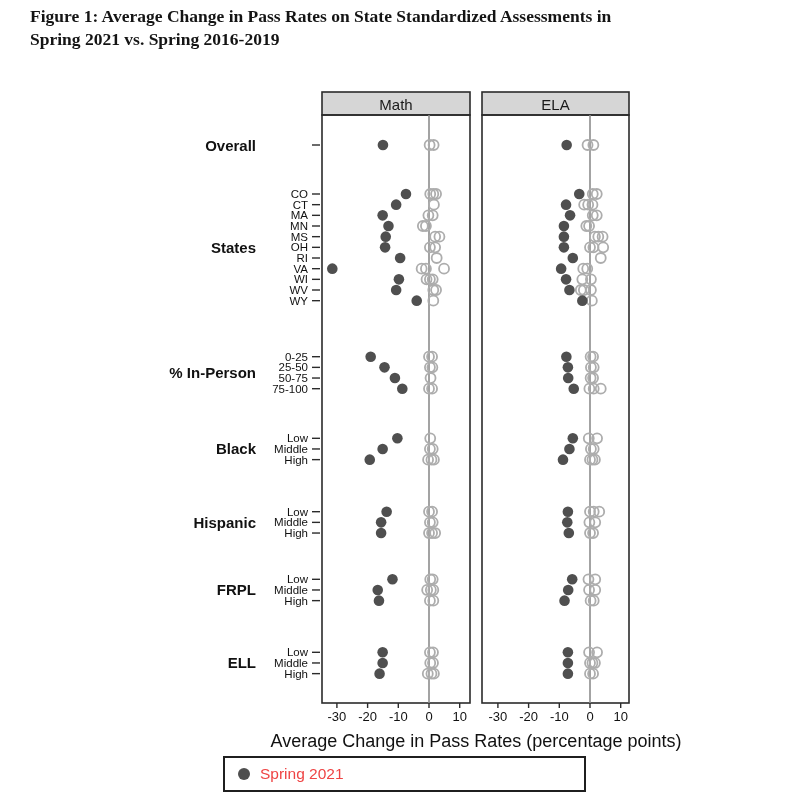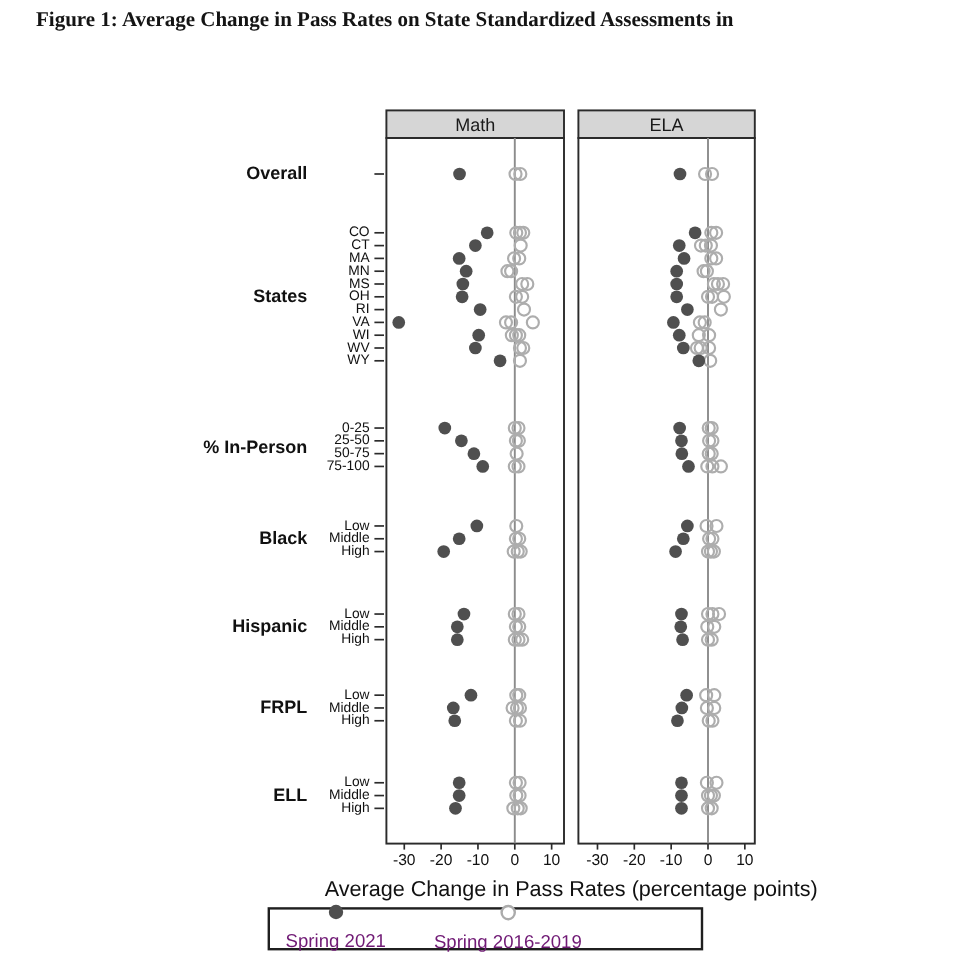--- a/index.html
+++ b/index.html
@@ -17,31 +17,32 @@
   .tick{stroke:#2b2b2b;stroke-width:1.4;}
   .ticktxt{font:500 13px "Liberation Sans",sans-serif;fill:#111;text-anchor:middle;}
   .sec{font:700 15px "Liberation Sans",sans-serif;fill:#111;text-anchor:end;dominant-baseline:central;}
   .item{font:400 11.5px "Liberation Sans",sans-serif;fill:#111;text-anchor:end;dominant-baseline:central;}
   .filled{fill:#4f4f4f;stroke:none;}
   .open{fill:none;stroke:#adadad;stroke-width:1.8;}
   .xlabel{position:absolute;left:151px;top:731px;width:650px;text-align:center;
         font-size:18px;color:#111;}
   .legend{position:absolute;left:223px;top:756px;width:346px;height:32px;
         border:2px solid #1f1f1f;display:flex;align-items:center;padding-left:13px;gap:40px;}
-  .legend-item{display:flex;align-items:center;gap:10px;font-size:15.5px;color:#701a75;flex-direction:column;}
+  .legend-item{display:flex;align-items:center;gap:10px;font-size:15.5px;color:#ef4444;}
   .mk-filled{width:12px;height:12px;border-radius:50%;background:#4f4f4f;display:inline-block;}
   .mk-open{width:9px;height:9px;border-radius:50%;border:2px solid #ababab;background:#fff;display:inline-block;}
 </style>
 </head>
 <body>
 
 <div id="page">
 
   <div class="figure-title">
     <div>Figure 1: Average Change in Pass Rates on State Standardized Assessments in</div>
+    <div>Spring 2021 vs. Spring 2016-2019</div>
   </div>
 
   <svg id="plot" xmlns="http://www.w3.org/2000/svg" viewBox="0 0 808 795" width="808" height="795">
       <rect x="322" y="92" width="148" height="23" class="head"></rect>
       <text x="396" y="104.5" class="headtxt">Math</text>
       <rect x="322" y="115" width="148" height="588" class="panel"></rect>
       <line x1="429" y1="115" x2="429" y2="703" class="zero"></line>
       <line x1="336.9" y1="703" x2="336.9" y2="708" class="tick"></line>
       <text x="336.9" y="721" class="ticktxt">-30</text>
       <line x1="367.6" y1="703" x2="367.6" y2="708" class="tick"></line>
@@ -306,19 +307,15 @@
       <circle cx="567.896" cy="673.6339999999999" r="5.3" class="filled"></circle>
     </svg>
 
   <div class="xlabel">Average Change in Pass Rates (percentage points)</div>
 
   <div class="legend">
     <span class="legend-item">
       <span class="mk-filled"></span>
       <span>Spring 2021</span>
     </span>
-    <span class="legend-item">
-      <span class="mk-open"></span>
-      <span>Spring 2016-2019</span>
-    </span>
   </div>
 
 </div>
 
 </body></html>

